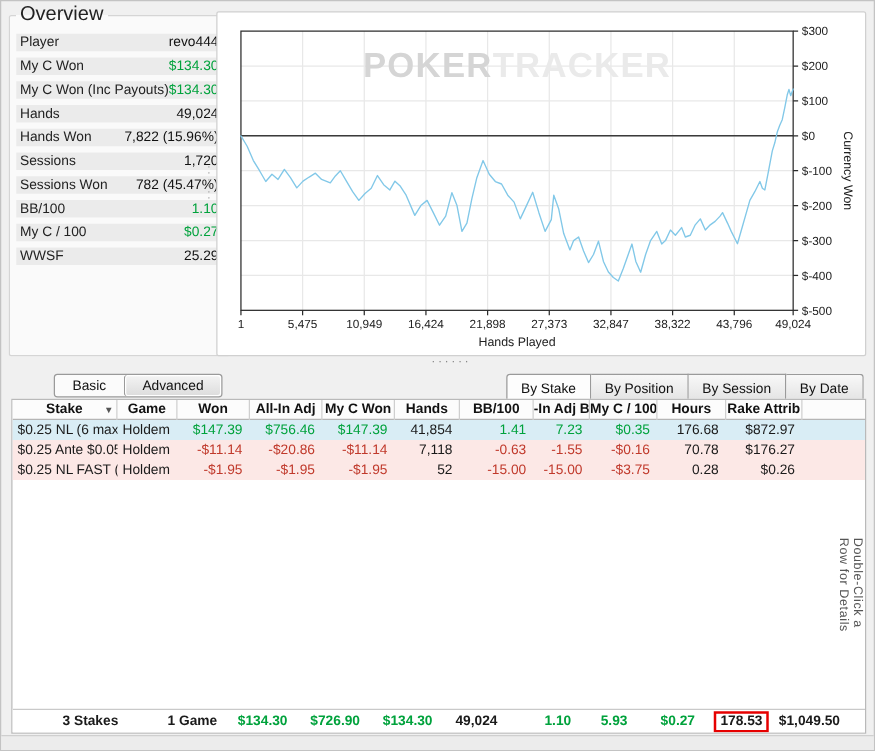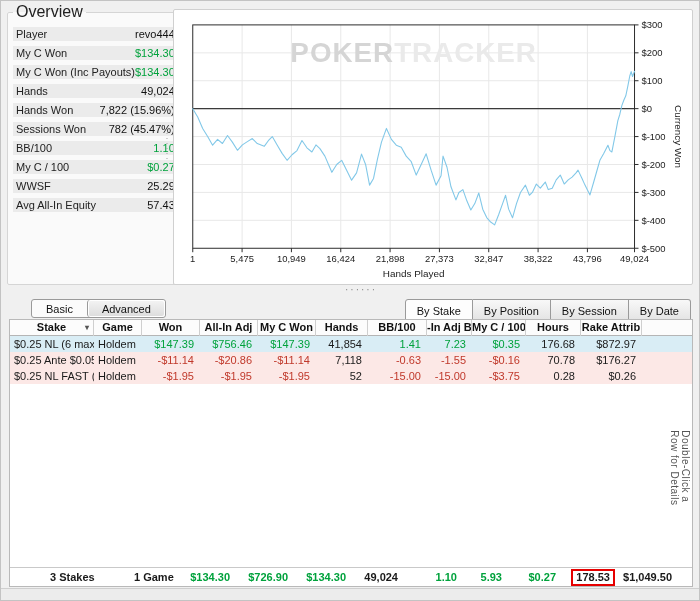--- a/index.html
+++ b/index.html
@@ -41,21 +41,21 @@
     background:#ffffff; border:1px solid #d0d0d0; border-radius:2px;
   }
   #chart-svg { position:absolute; inset:0; width:100%; height:100%; }
 
   .hsplit-dots {
     position:absolute; left:330px; top:284px; width:60px; text-align:center;
     color:#888; font-size:10px; letter-spacing:2px; line-height:10px;
   }
 
   
-  .toolbar { position:absolute; left:8px; top:298px; right:8px; height:20px; }
+  .toolbar { position:absolute; left:20px; top:298px; right:8px; height:20px; }
   .seg {
     position:absolute; left:22px; top:0; display:inline-flex;
     border:1px solid #9a9a9a; border-radius:3px; overflow:hidden; background:#fbfbfb;
     height:19px;
   }
   .seg .seg-btn {
     font-family:"Liberation Sans",sans-serif; font-size:11px;
     border:none; background:transparent; padding:0 14px; height:100%;
     color:#111; cursor:default;
   }
@@ -141,38 +141,38 @@
     </div>
     <div class="stat-row">
       <span class="stat-label">Hands</span>
       <span class="stat-value">49,024</span>
     </div>
     <div class="stat-row">
       <span class="stat-label">Hands Won</span>
       <span class="stat-value">7,822 (15.96%)</span>
     </div>
     <div class="stat-row">
+      <span class="stat-label">Sessions</span>
+      <span class="stat-value">1,720</span>
+    </div>
+    <div class="stat-row">
       <span class="stat-label">Sessions Won</span>
       <span class="stat-value">782 (45.47%)</span>
     </div>
     <div class="stat-row">
       <span class="stat-label">BB/100</span>
       <span class="stat-value green">1.10</span>
     </div>
     <div class="stat-row">
       <span class="stat-label">My C / 100</span>
       <span class="stat-value green">$0.27</span>
     </div>
     <div class="stat-row">
       <span class="stat-label">WWSF</span>
       <span class="stat-value">25.29</span>
-    </div>
-    <div class="stat-row">
-      <span class="stat-label">Avg All-In Equity</span>
-      <span class="stat-value">57.43</span>
     </div>
   </fieldset>
 
   <div class="vsplit-dots">·<br>·<br>·<br>·<br>·<br>·</div>
 
   <div class="chart-panel">
     <svg id="chart-svg" viewBox="0 0 520 276">
         <line x1="67.68953348428289" y1="15" x2="67.68953348428289" y2="240" stroke="#e8e8e8" stroke-width="1"></line>
         <line x1="117.37906696856577" y1="15" x2="117.37906696856577" y2="240" stroke="#e8e8e8" stroke-width="1"></line>
         <line x1="167.07767782469455" y1="15" x2="167.07767782469455" y2="240" stroke="#e8e8e8" stroke-width="1"></line>

